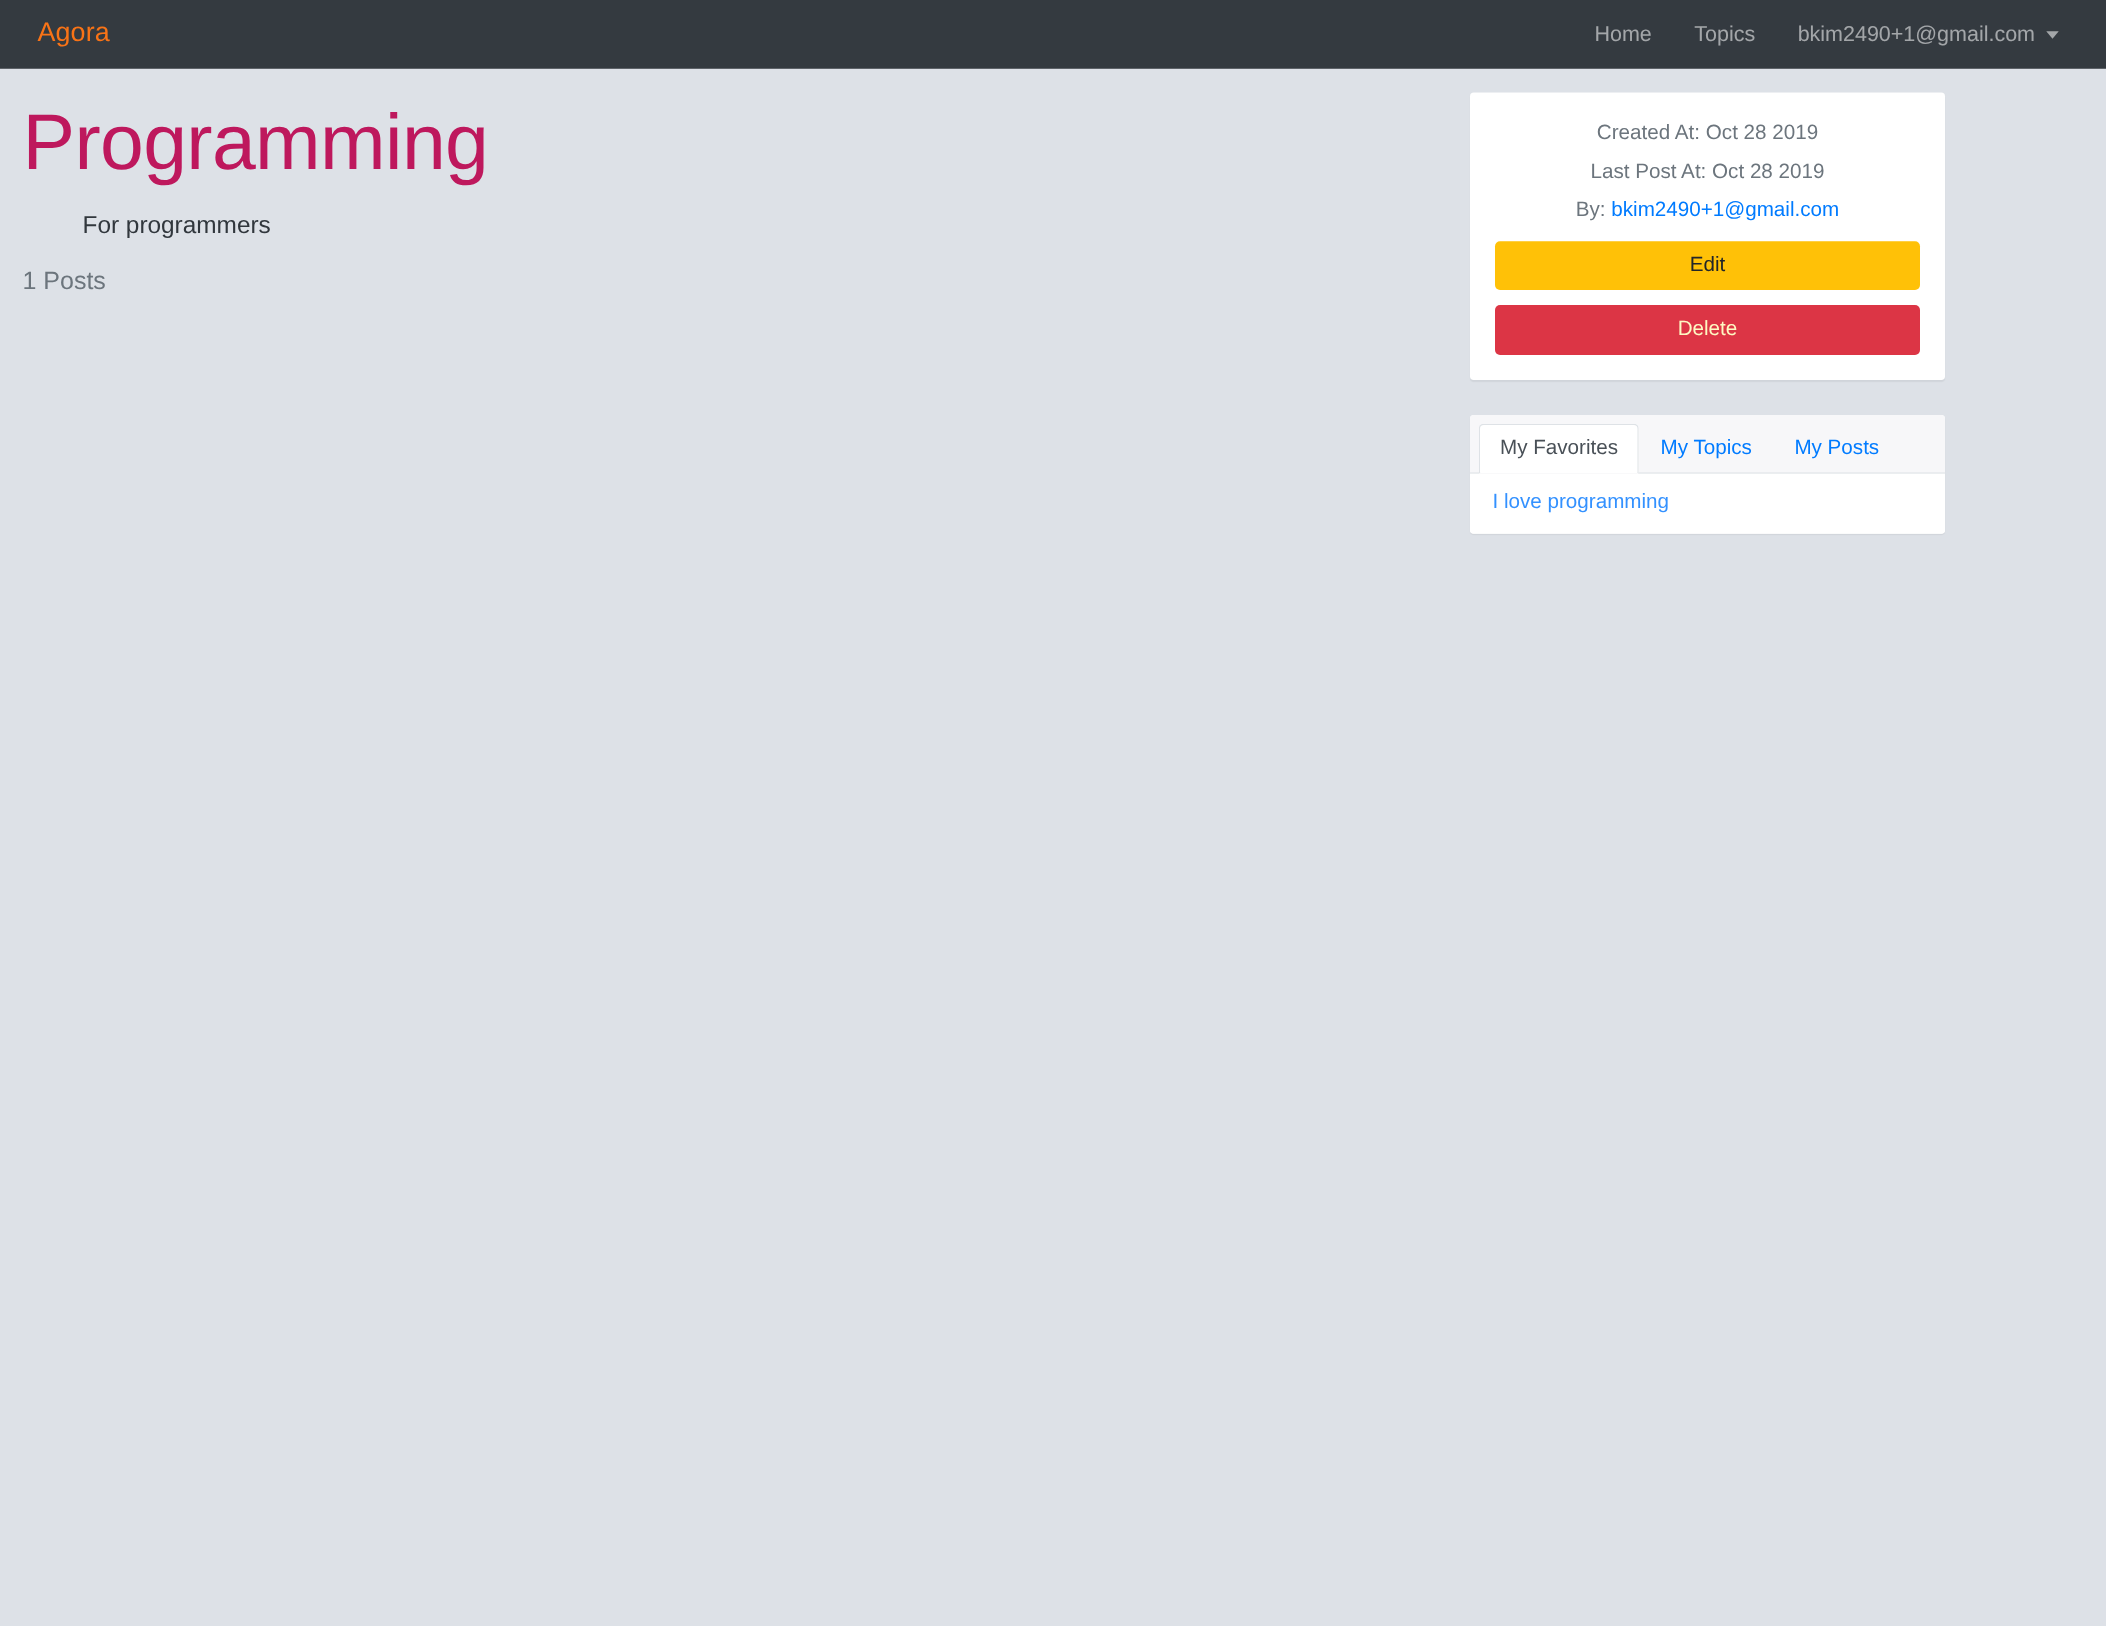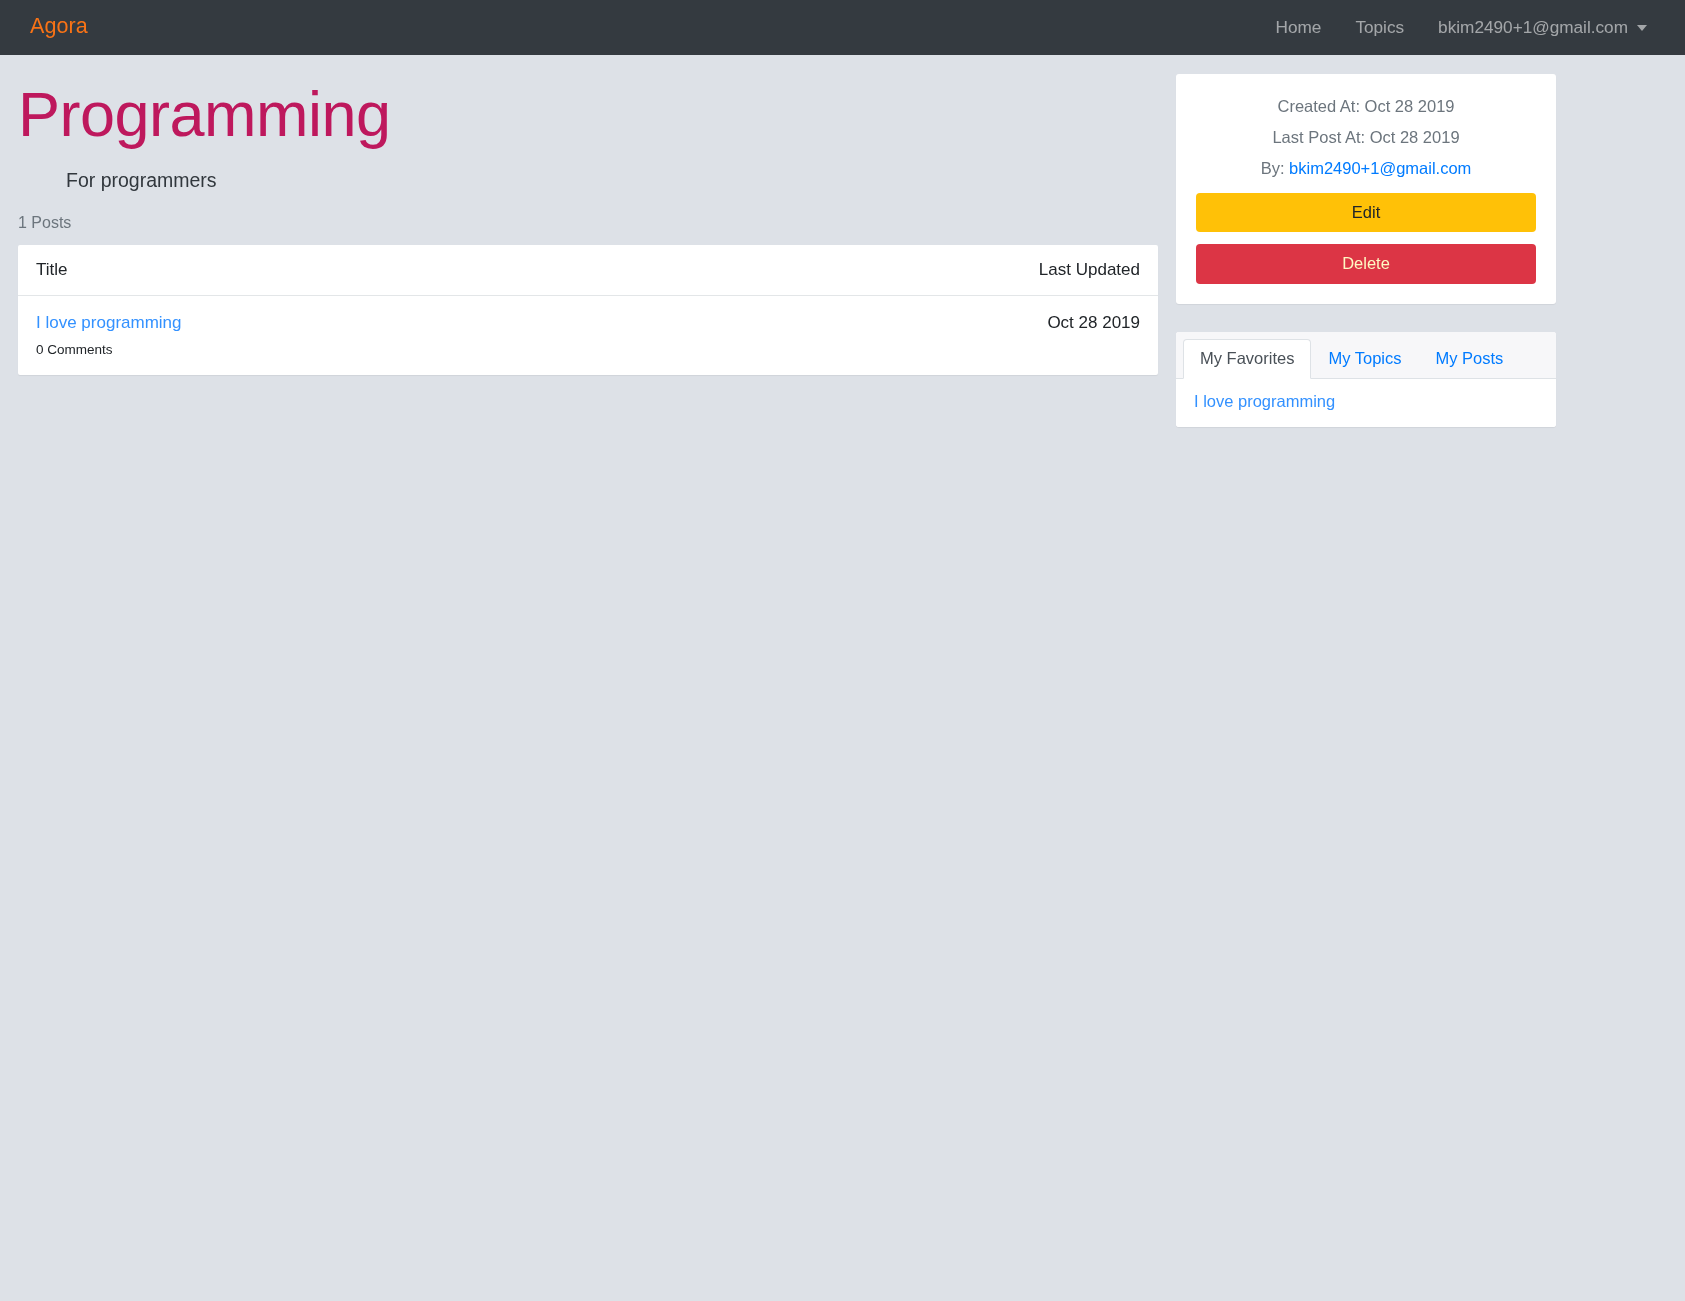--- a/index.html
+++ b/index.html
@@ -90,21 +90,21 @@
     color: #be185d;
     letter-spacing: -0.5px;
   }
   .page-subtitle {
     font-size: 19.5px;
     color: #31373d;
     margin: 16px 0 0 48px;
     font-weight: 400;
   }
   .posts-count {
-    font-size: 16px;
+    font-size: 20px;
     color: #6c757d;
     margin: 22px 0 0 0;
   }
 
   
   .table-card {
     background: #ffffff;
     margin-top: 13px;
     border-radius: 2px;
     box-shadow: 0 1px 1px rgba(0,0,0,0.06);
@@ -231,39 +231,20 @@
   </div>
 </div>
 
 <div class="container">
 
   <div class="main-col">
     <h1 class="page-title">Programming</h1>
     <div class="page-subtitle">For programmers</div>
     <div class="posts-count">1 Posts</div>
 
-    <div class="table-card">
-      <table class="posts">
-        <thead>
-          <tr class="head-row">
-            <th class="title-col">Title</th>
-            <th class="updated-col">Last Updated</th>
-          </tr>
-        </thead>
-        <tbody>
-          <tr>
-            <td class="title-col">
-              <a class="post-link" href="#">I love programming</a>
-              <div class="comments">0 Comments</div>
-            </td>
-            <td class="updated-col">Oct 28 2019</td>
-          </tr>
-        </tbody>
-      </table>
-    </div>
   </div>
 
   <div class="side-col">
 
     <div class="card info-card">
       <div class="info-line">Created At: Oct 28 2019</div>
       <div class="info-line">Last Post At: Oct 28 2019</div>
       <div class="info-line last">
         <span>By:</span>
         <a class="info-link" href="#">bkim2490+1@gmail.com</a>

